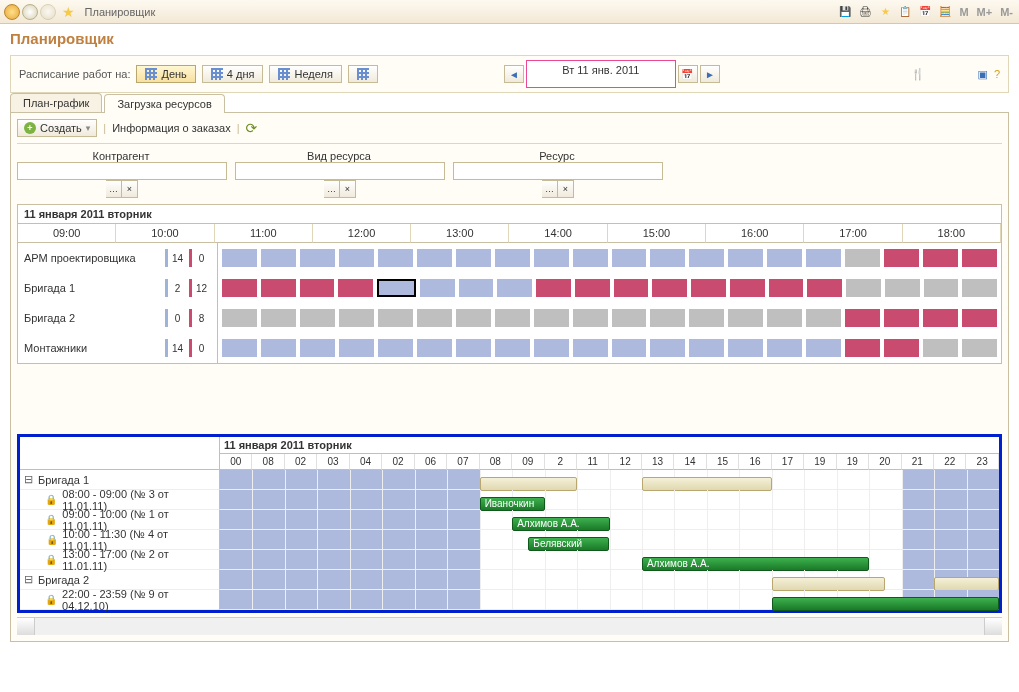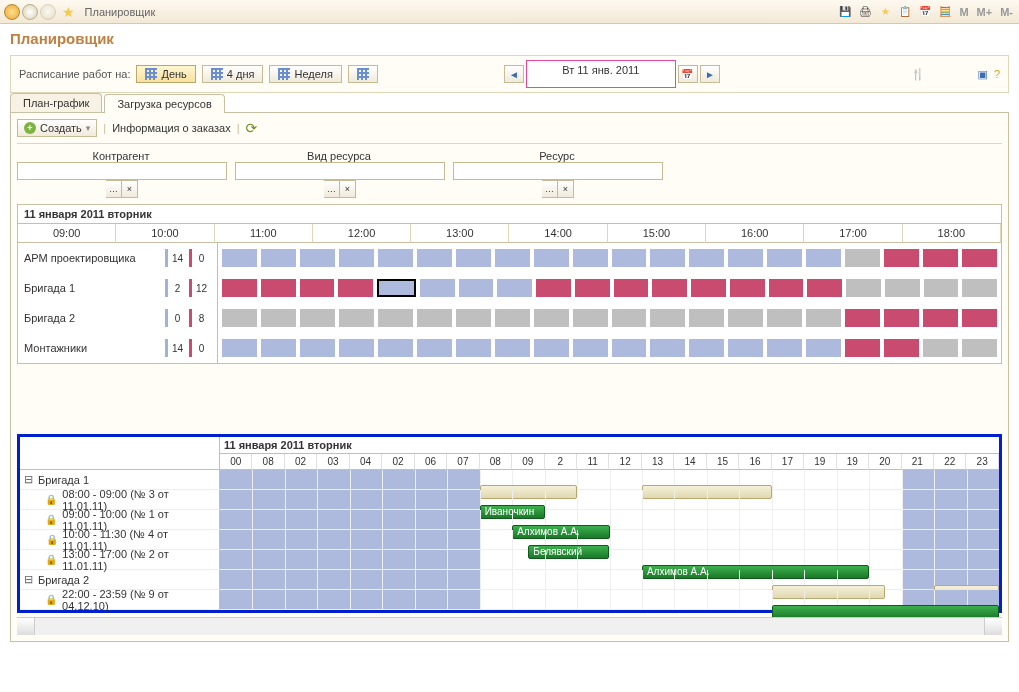--- a/index.html
+++ b/index.html
@@ -83,21 +83,21 @@
 .bright-head { flex: 1; }
 .bdate-head { border-bottom: 1px solid #c9c0a4; padding: 2px 4px; font-weight: bold; }
 .bhour-head { display: flex; }
 .bhour { flex: 1; border-right: 1px solid #e0e0e0; border-bottom: 1px solid #c9c0a4; text-align: center; font-size: 10px; padding: 2px 0; }
 .brow { display: flex; height: 20px; }
 .bleft { width: 200px; border-right: 1px solid #c9c0a4; display: flex; align-items: center; padding: 0 4px; gap: 4px; border-bottom: 1px solid #eee; }
 .bexpand { width: 10px; color: #666; cursor: pointer; }
 .block-icon { color: #d4a017; font-size: 10px; }
 .bright { flex: 1; position: relative; border-bottom: 1px solid #eee; }
 .bright .night { position: absolute; top: 0; bottom: 0; background: #adb9dd; }
-.bar { position: absolute; top: 15px; height: 14px; border-radius: 2px; }
+.bar { position: absolute; top: 7px; height: 14px; border-radius: 2px; }
 .bar-shade { background: linear-gradient(#f5f0d8, #e0d8b0); border: 1px solid #b8a76e; }
 .bar-green { background: linear-gradient(#3db04e, #1a7a28); border: 1px solid #0f5a1a; color: #fff; font-size: 10px; padding: 0 4px; line-height: 12px; overflow: hidden; white-space: nowrap; }
 
 
 .scroll-spacer { height: 18px; background: #f0f0f0; border-top: 1px solid #ccc; margin-top: 4px; position: relative; }
 .scroll-spacer .thumb-l { position: absolute; left: 0; top: 0; bottom: 0; width: 18px; background: linear-gradient(#fff,#ddd); border-right: 1px solid #ccc; }
 .scroll-spacer .thumb-r { position: absolute; right: 0; top: 0; bottom: 0; width: 18px; background: linear-gradient(#fff,#ddd); border-left: 1px solid #ccc; }
 </style>
 </head>
 <body>

